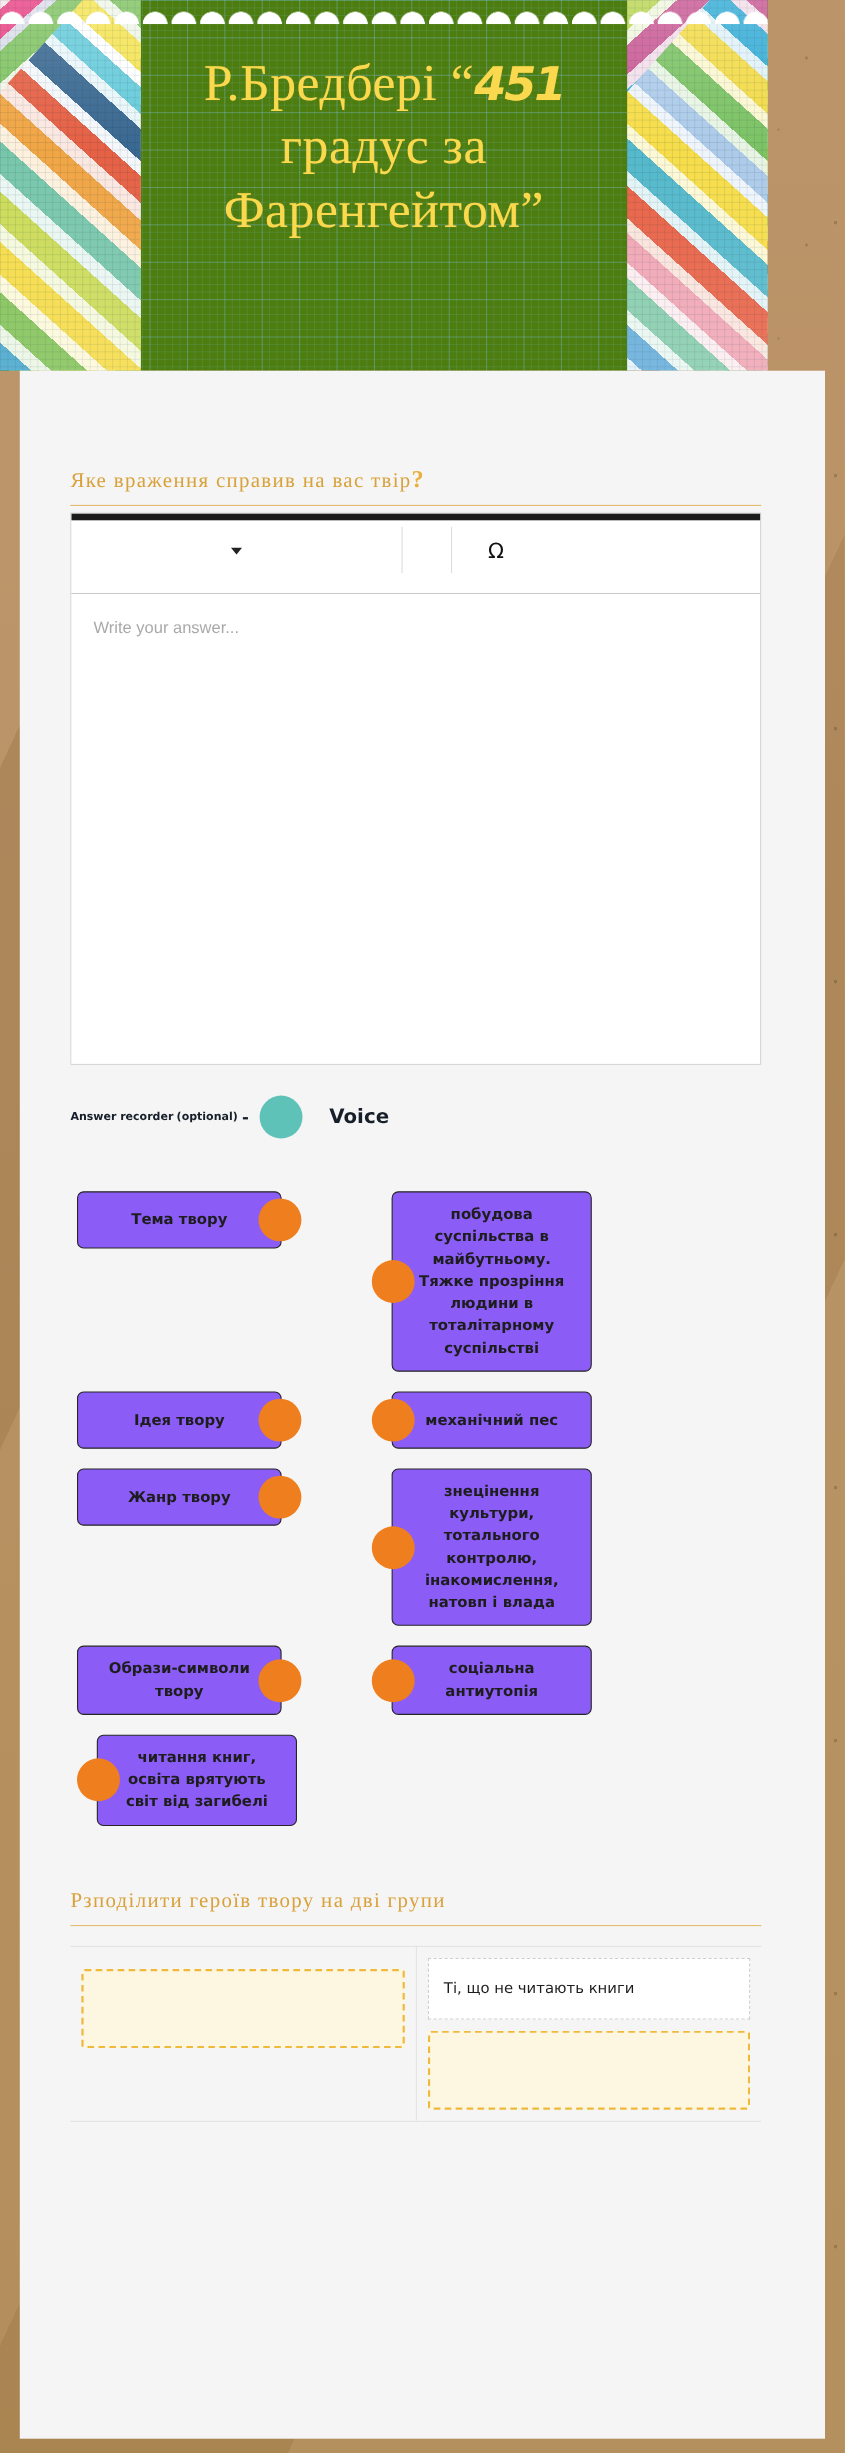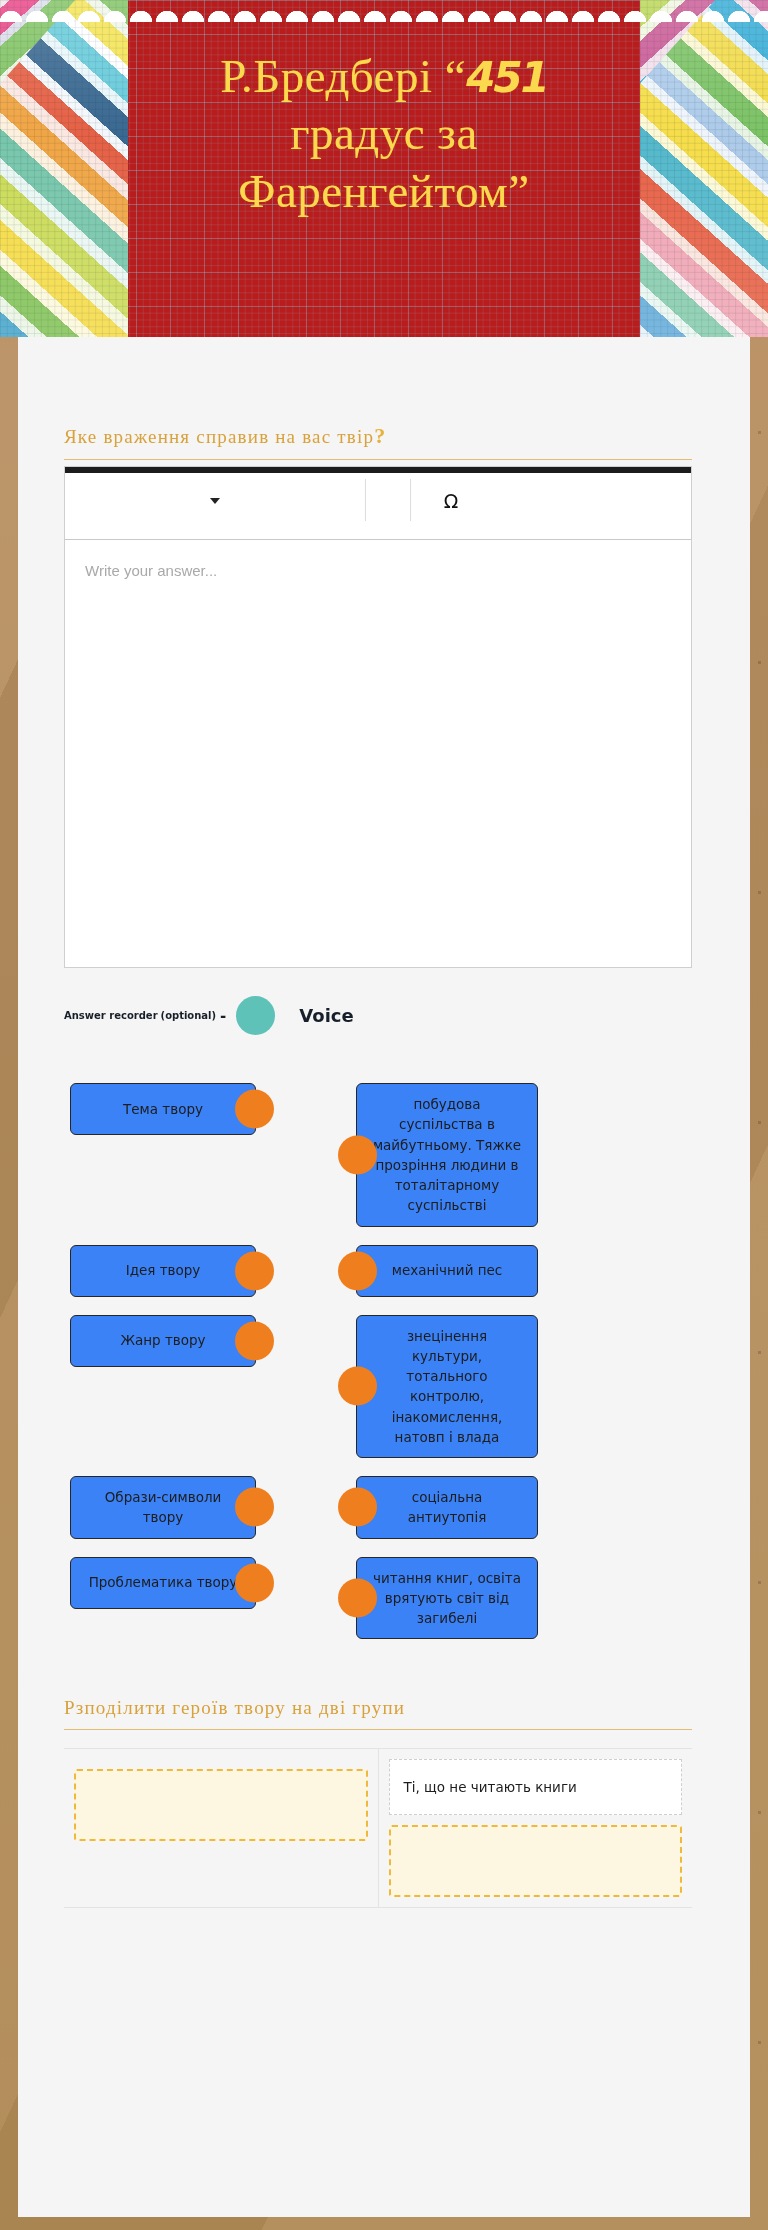--- a/index.html
+++ b/index.html
@@ -23,24 +23,24 @@
       radial-gradient(circle at 92% 47%, rgba(40,26,10,.17) 0 1.3px, transparent 1.5px),
       linear-gradient(115deg, rgba(255,255,255,.06) 0 18%, rgba(0,0,0,.05) 18% 34%, rgba(255,255,255,.04) 34% 55%, rgba(0,0,0,.04) 55% 72%, rgba(255,255,255,.05) 72% 100%),
       linear-gradient(0deg, #b08a55, #b99063);
     background-size: 160px 150px, 210px 190px, 130px 170px, 240px 210px,
                      180px 230px, 150px 140px, 200px 160px, 100% 100%, 100% 100%;
   }
 
   
   .banner {
     position: relative;
-    width: 768px;
+    width: 698px;
     height: 337px;
     overflow: hidden;
-    background: #b91c1c;
+    background: #4d7c0f;
   }
   
   .banner .grid {
     position: absolute; inset: 0;
     background-image:
       linear-gradient(to right, rgba(120,190,215,.30) 1px, transparent 1px),
       linear-gradient(to bottom, rgba(120,190,215,.30) 1px, transparent 1px),
       linear-gradient(to right, rgba(120,190,215,.16) 1px, transparent 1px),
       linear-gradient(to bottom, rgba(120,190,215,.16) 1px, transparent 1px);
     background-size: 34px 34px, 34px 34px, 6.8px 6.8px, 6.8px 6.8px;
@@ -205,31 +205,32 @@
     align-items: flex-start;
     margin-bottom: 18px;
   }
   .col-left { width: 268px; display: flex; justify-content: flex-start; position: relative; }
   .col-mid  { width: 48px; }
   .col-right{ width: 250px; position: relative; }
 
   .m-card {
     border: 1px solid #262626;
     border-radius: 6px;
-    background: #3b82f6;
+    background: #8b5cf6;
     font-family: "DejaVu Sans", sans-serif;
     font-size: 13.5px;
     color: #1d1d1d;
     line-height: 1.5;
     display: flex;
     align-items: center;
     justify-content: center;
     text-align: center;
     padding: 10px 14px;
     position: relative;
+    font-weight: bold;
   }
   .m-card.left  { width: 186px; min-height: 52px; margin-left: 52px; }
   .m-card.right { width: 182px; min-height: 52px; margin-left: 22px; }
 
   .knob {
     position: absolute;
     width: 39px; height: 39px;
     border-radius: 50%;
     background: #ef7f1e;
     z-index: 3;
@@ -402,26 +403,20 @@
       <div class="col-mid"></div>
       <div class="col-right">
         <div class="m-card right">
           <span>соціальна антиутопія</span>
           <span class="knob on-right"></span>
         </div>
       </div>
     </div>
 
     <div class="match-row">
-      <div class="col-left">
-        <div class="m-card left">
-          <span>Проблематика твору</span>
-          <span class="knob on-left"></span>
-        </div>
-      </div>
       <div class="col-mid"></div>
       <div class="col-right">
         <div class="m-card right">
           <span>читання книг, освіта врятують світ від загибелі</span>
           <span class="knob on-right"></span>
         </div>
       </div>
     </div>
 
   </div>

